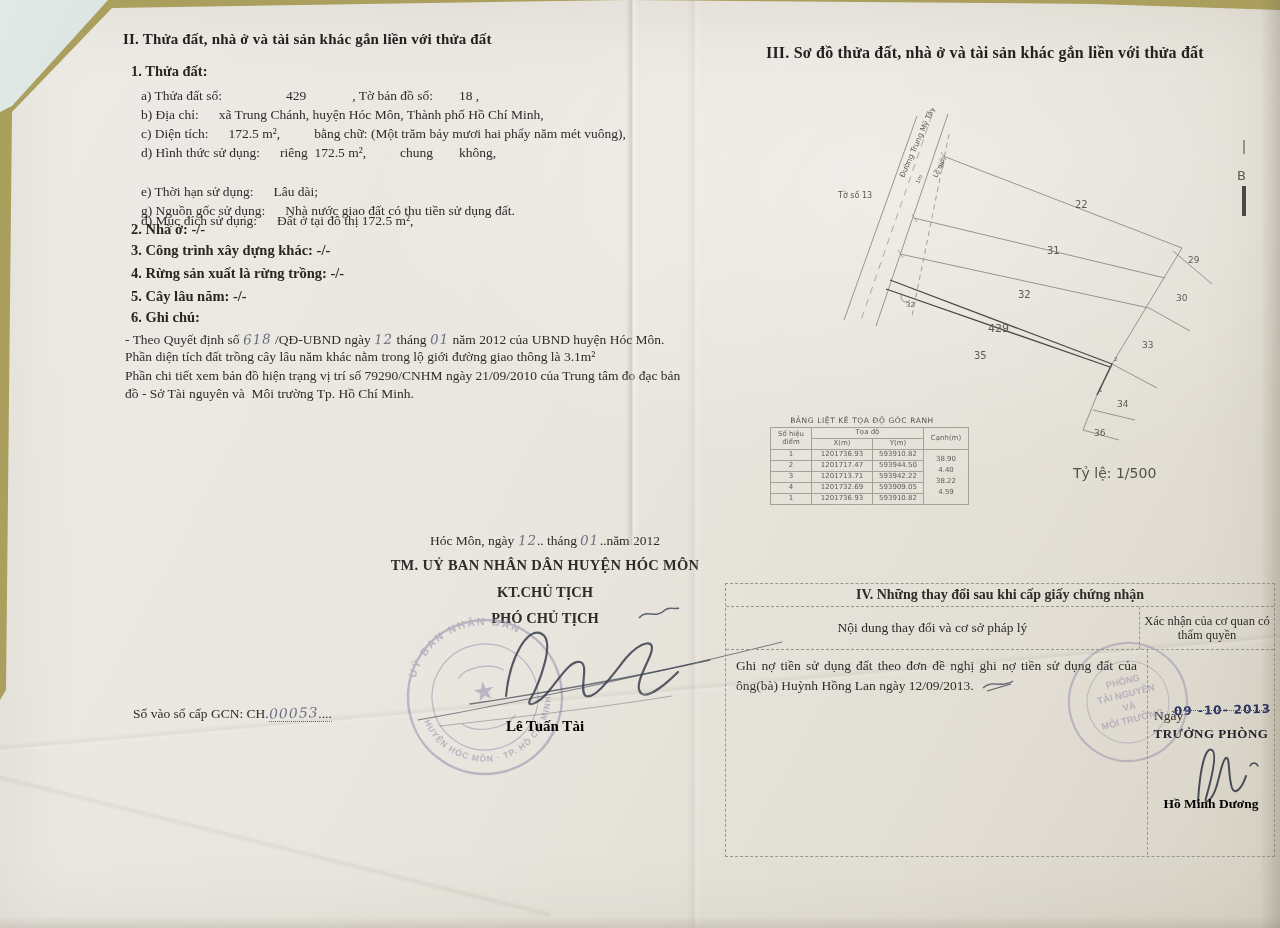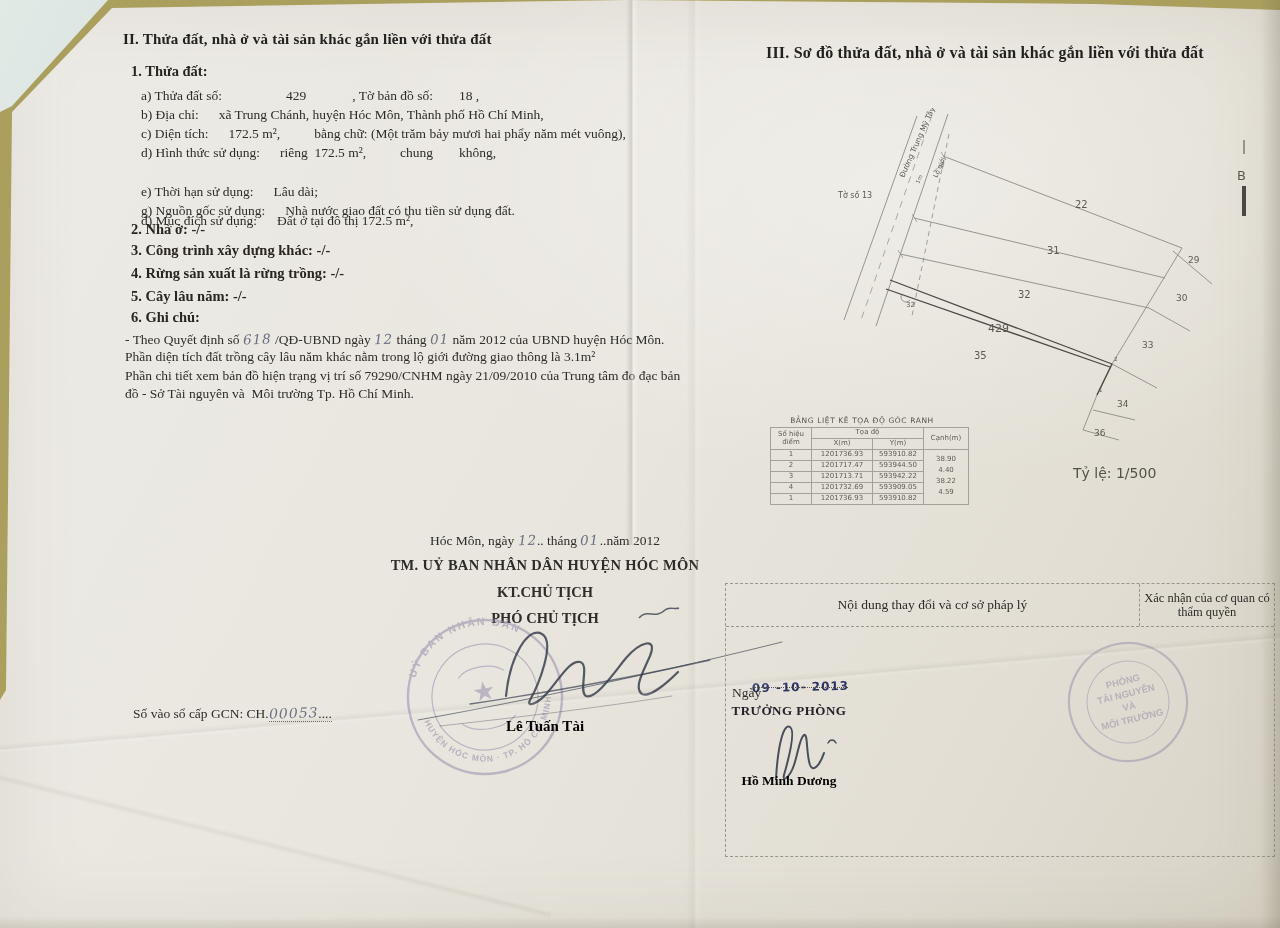--- a/index.html
+++ b/index.html
@@ -261,25 +261,32 @@
     <path d="M96,88 C100,48 118,18 132,26 C146,34 128,78 120,92 C116,100 128,96 138,84 C150,70 160,52 170,54 C180,56 168,84 176,88 C186,92 206,62 216,50 C230,34 248,28 240,48 C232,66 224,80 232,86 C240,90 258,74 268,64" stroke-width="2.2" opacity=".85"></path>
     <path d="M60,96 C140,84 220,70 300,52" stroke-width="1.3" opacity=".7"></path>
   </g>
 </svg>
 
 <div class="abs doc center signer" style="left:430px;top:718px;width:230px;font-size:15px;">Lê Tuấn Tài</div>
 
 <div class="abs doc" style="left:133px;top:705px;"><span>Số vào sổ cấp GCN: CH.</span><span class="dotted-under"><span class="hw faint" style="font-size:14px;">00053</span><span>....</span></span></div>
 
 <div class="abs iv-table">
+  <div class="iv-title">IV. Những thay đổi sau khi cấp giấy chứng nhận</div>
   <div class="iv-head">
     <div class="c1">Nội dung thay đổi và cơ sở pháp lý</div>
     <div class="c2">Xác nhận của cơ quan có thẩm quyền</div>
   </div>
   <div class="iv-body">
+    <div class="c1">
+      <span>Ghi nợ tiền sử dụng đất theo đơn đề nghị ghi nợ tiền sử dụng đất của ông(bà) Huỳnh Hồng Lan ngày 12/09/2013.</span>
+      <svg style="display:inline-block;vertical-align:-2px;margin-left:4px;" width="36" height="16" viewBox="0 0 36 16">
+        <path d="M2,12 C12,3 20,13 32,5 M6,15 L30,8" stroke="#3a4050" stroke-width="1.3" fill="none" opacity=".8"></path>
+      </svg>
+    </div>
     <div class="c2">
       <span class="abs doc" style="left:6px;top:58px;">Ngày</span>
       <span class="abs stamp-date" style="left:26px;top:53px;">09 -10- 2013</span>
       <span class="abs" style="left:28px;top:60px;width:94px;border-bottom:1px dotted #5a564e;"></span>
       <div class="abs tp center" style="left:0;top:76px;width:126px;">TRƯỞNG PHÒNG</div>
       <svg class="abs" style="left:14px;top:86px;" width="110" height="75" viewBox="0 0 110 75">
         <g stroke="#232a3d" stroke-width="2" fill="none" stroke-linecap="round" opacity=".8">
           <path d="M36,66 C38,30 44,10 50,14 C56,18 48,48 44,62 C42,70 50,64 54,52 C58,40 60,24 64,22 C68,20 66,40 70,52 C73,60 80,52 84,40"></path>
           <path d="M88,30 C90,26 94,26 96,30" stroke-width="1.4"></path>
         </g>

